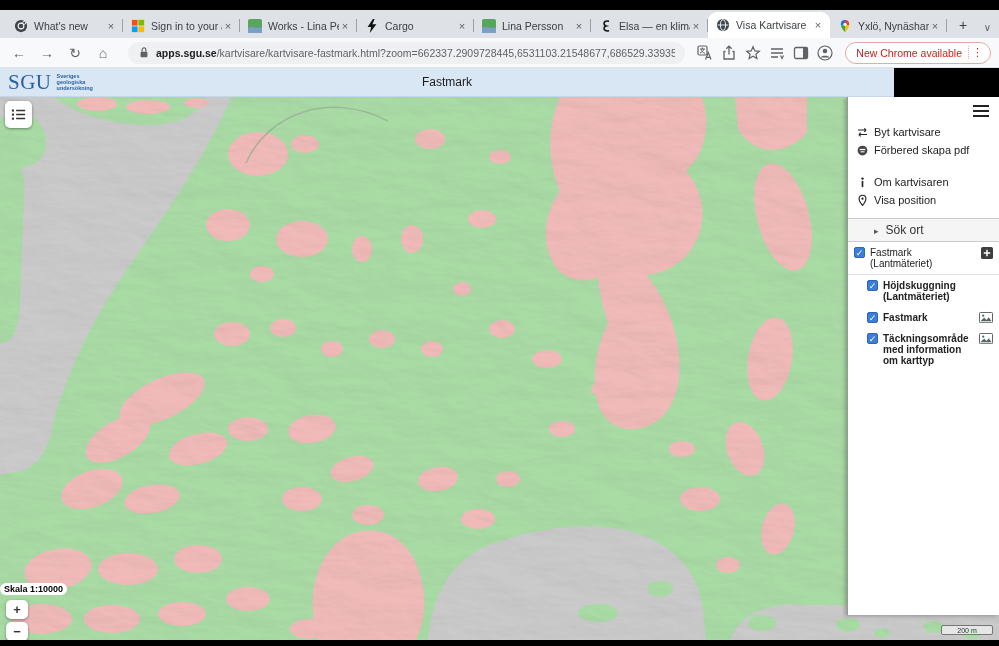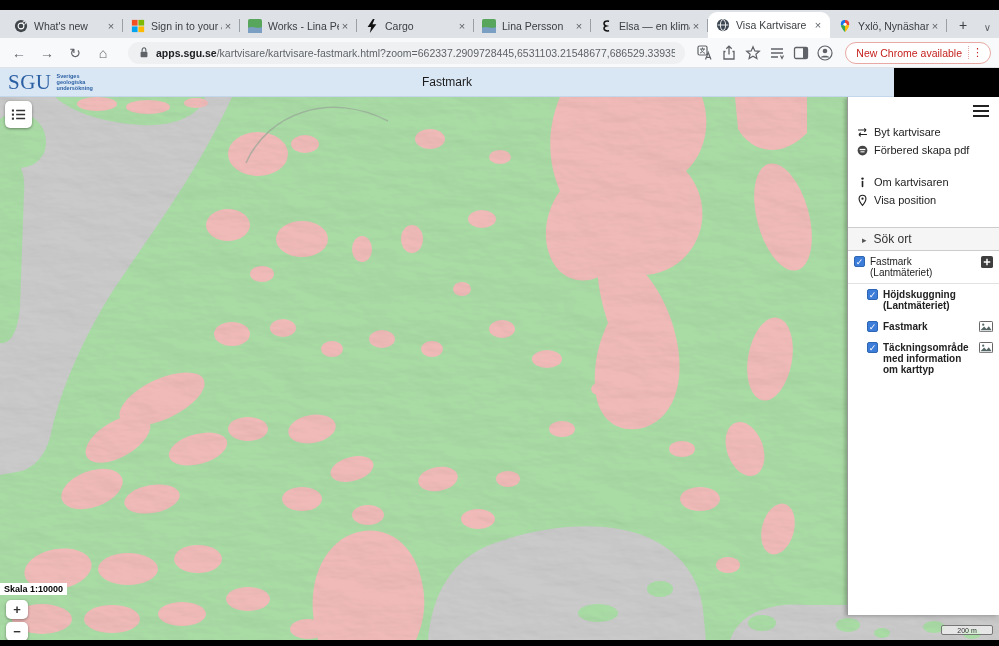--- a/index.html
+++ b/index.html
@@ -61,40 +61,40 @@
   .maparea { position:absolute; top:97px; left:0; width:999px; height:543px;
     background:#c9cac9; overflow:hidden; }
   .mapsvg { position:absolute; top:0; left:0; display:block; }
 
   .layersbtn { position:absolute; top:4px; left:5px; width:27px; height:27px; background:#fff;
     border:none; border-radius:5px; box-shadow:0 1px 3px rgba(0,0,0,.4); cursor:pointer;
     display:flex; align-items:center; justify-content:center; }
   .layersbtn svg { width:17px; height:17px; }
 
   .skala { position:absolute; left:0; top:486px; background:#fff; color:#000;
-    font-size:9px; font-weight:bold; padding:1px 4px; }
+    font-size:9px; font-weight:bold; padding:1px 4px;border-radius:6px; }
   .zoomcol { position:absolute; left:6px; top:503px; display:flex; flex-direction:column; gap:3px; }
   .zoombtn { width:22px; height:19px; background:#fff; border:none; border-radius:5px;
     box-shadow:0 1px 3px rgba(0,0,0,.4); font-size:13px; font-weight:bold; color:#333;
     line-height:17px; cursor:pointer; }
   .scalebar { position:absolute; right:6px; bottom:5px; width:52px; height:10px;
     border:1px solid #777; border-radius:2px; background:rgba(255,255,255,.55);
     font-size:7px; color:#333; text-align:center; line-height:9px; }
 
   
   .sidebar { position:absolute; top:0; right:0; width:152px; height:518px; background:#fff;
     border-left:1px solid #999; box-shadow:-2px 1px 4px rgba(0,0,0,.25); font-size:11px; color:#222; }
   .sb-burger { position:absolute; top:8px; right:10px; width:16px; cursor:pointer; }
   .sb-burger div { height:2.2px; background:#222; margin-bottom:2.6px; }
   .sb-menu { padding:26px 8px 0 8px; }
   .sb-item { display:flex; align-items:center; gap:5px; padding:2.5px 0; cursor:pointer; }
   .sb-item svg { width:13px; height:13px; flex:0 0 13px; }
   .sb-gap { height:14px; }
-  .sb-search { margin-top:18px; background:#f5f5f5; border-top:1px solid #ccc;
-    border-bottom:1px solid #ccc; padding:4px 0 4px 14px; font-size:12px; color:#333; cursor:pointer; }
+  .sb-search { margin-top:9px; background:#f5f5f5; border-top:1px solid #ccc;
+    border-bottom:1px solid #ccc; padding:4px 0 4px 26px; font-size:12px; color:#333; cursor:pointer; }
   .sb-search .arr { font-size:9px; color:#555; margin-right:7px; }
   .layerrows { padding:0; }
   .lrow { display:flex; align-items:flex-start; gap:5px; padding:5px 6px; }
   .lrow.parent { border-bottom:1px solid #e2e2e2; padding:5px 6px; }
   .lrow.child { padding-left:19px; }
   .lrow .lbl { flex:1; font-size:10px; line-height:11px; }
   .lrow.child .lbl { font-weight:bold; }
   .cbx { width:11px; height:11px; flex:0 0 11px; background:#3b7dd8; border:1px solid #2f66b3;
     border-radius:2px; color:#fff; font-size:9px; line-height:10px; text-align:center; cursor:pointer; }
   .plusbox { width:12px; height:12px; flex:0 0 12px; cursor:pointer; }

